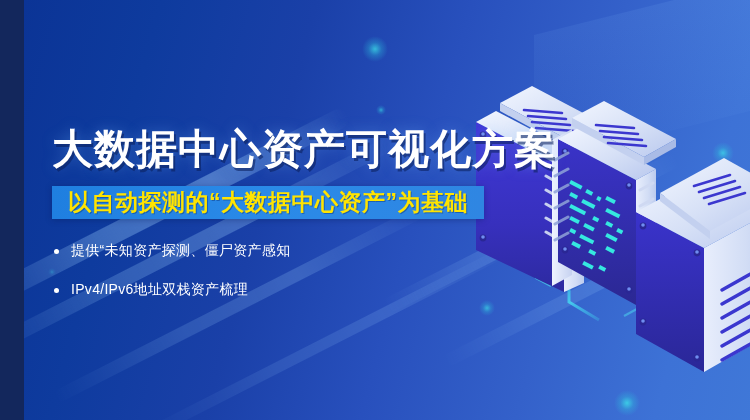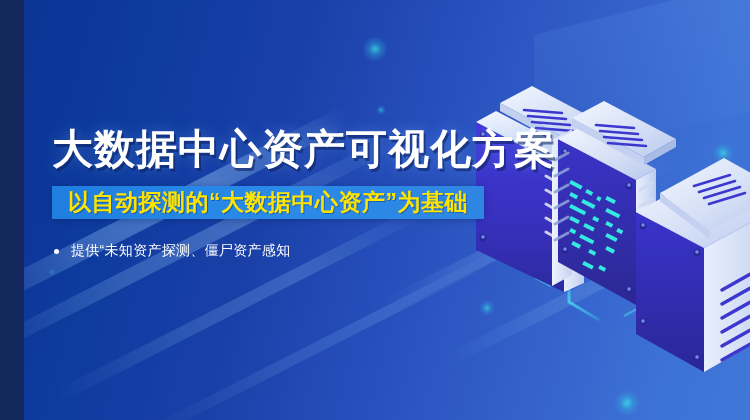--- a/index.html
+++ b/index.html
@@ -337,15 +337,19 @@
 
   <div class="subtitle-bar">
     <span class="subtitle-text">以自动探测的“大数据中心资产”为基础</span>
   </div>
 
   <div class="bullets">
     <div class="bullet-row">
       <span class="bullet-dot"></span>
       <span class="bullet-text">提供“未知资产探测、僵尸资产感知</span>
     </div>
+    <div class="bullet-row">
+      <span class="bullet-dot"></span>
+      <span class="bullet-text">IPv4/IPv6地址双栈资产梳理</span>
+    </div>
   </div>
 
 </div>
 
 </body></html>

